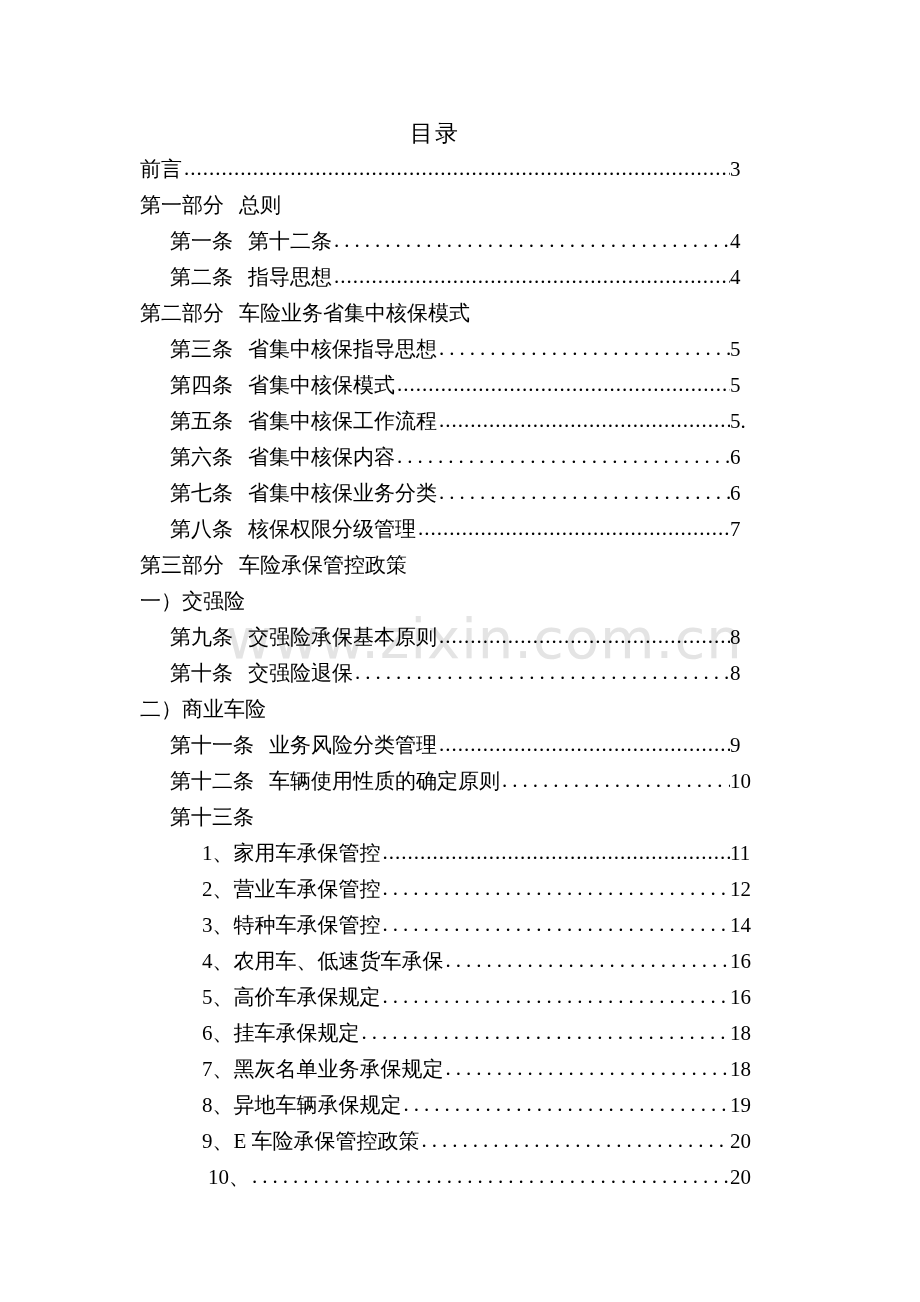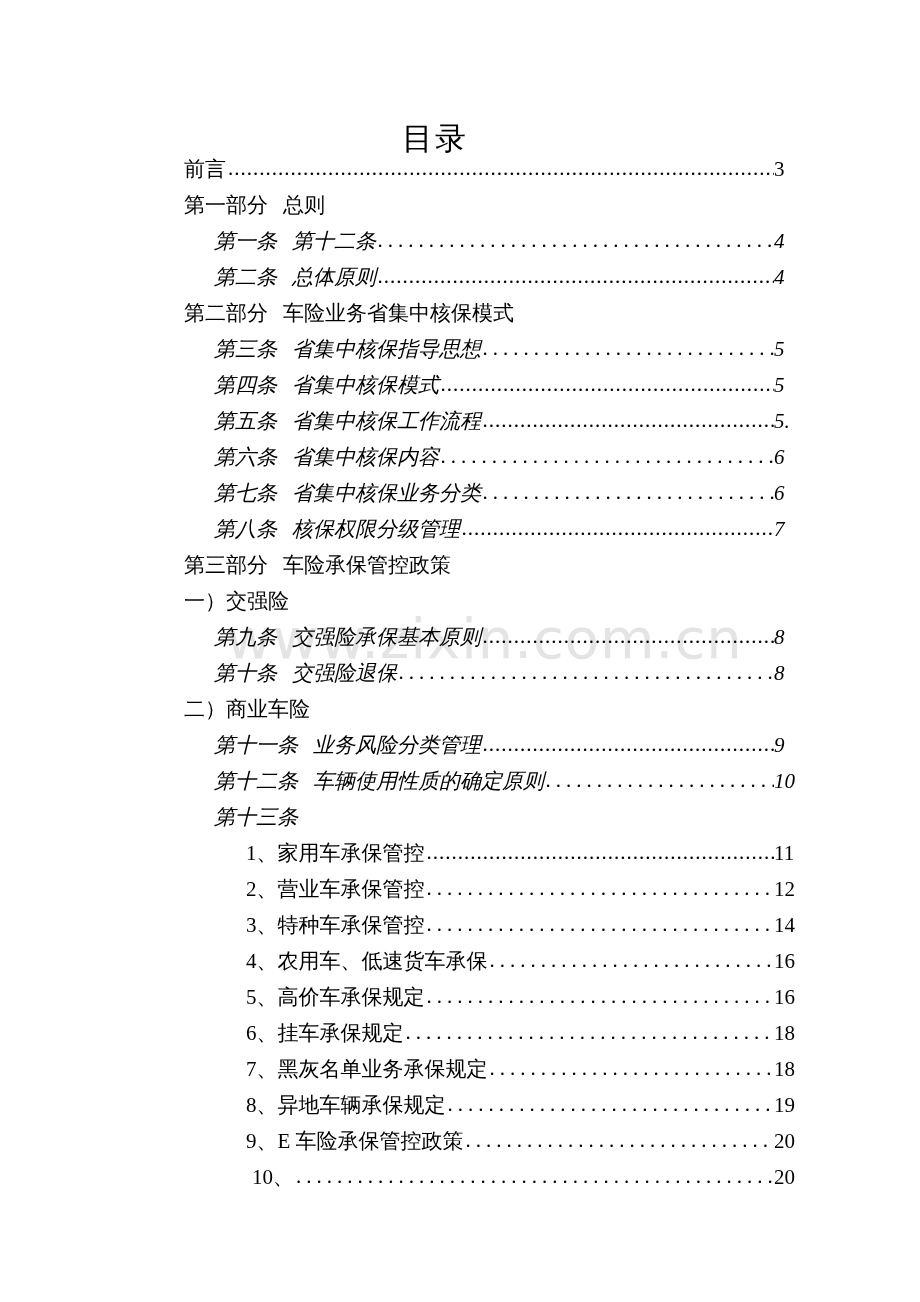--- a/index.html
+++ b/index.html
@@ -20,41 +20,40 @@
     color:#e4e4e4;
     white-space:nowrap;
     user-select:none;
   }
   .toc-title{
     position:absolute;
     left:140px;top:118px;
     width:590px;
     margin:0;
     text-align:center;
-    font-size:31px;
+    font-size:23px;
     font-weight:normal;
     letter-spacing:2px;
   }
   .toc{
     position:absolute;
     left:140px;top:151px;
     width:612px;
-    margin-left:44px;
   }
   .toc-row{
     position:relative;
     display:flex;
     align-items:center;
     height:36px;
     font-size:21px;
     white-space:nowrap;
     overflow:hidden;
   }
   .toc-row.ind0{padding-left:0;}
-  .toc-row.ind1{padding-left:30px;font-style:italic;}
+  .toc-row.ind1{padding-left:30px;}
   .toc-row.ind2{padding-left:62px;}
   .toc-row.ind3{padding-left:68px;}
   .toc-row.part .row-label,
   .toc-row.entry .row-label{margin-right:15px;}
   .toc-row.item .row-label{margin-right:0;}
   .row-title{flex:none;}
   .row-leader{
     flex:1 1 auto;
     overflow:hidden;
     height:36px;
@@ -90,21 +89,21 @@
     <span class="row-page"></span>
   </div>
       <div class="toc-row entry ind1">
     <span class="row-label">第一条</span>
     <span class="row-title">第十二条</span>
     <span class="row-leader sparse">........................................................................................................................................................................................................</span>
     <span class="row-page">4</span>
   </div>
       <div class="toc-row entry ind1">
     <span class="row-label">第二条</span>
-    <span class="row-title">总体原则</span>
+    <span class="row-title">指导思想</span>
     <span class="row-leader dense">........................................................................................................................................................................................................</span>
     <span class="row-page">4</span>
   </div>
       <div class="toc-row part ind0">
     <span class="row-label">第二部分</span>
     <span class="row-title">车险业务省集中核保模式</span>
     <span class="row-leader none"></span>
     <span class="row-page"></span>
   </div>
       <div class="toc-row entry ind1">

